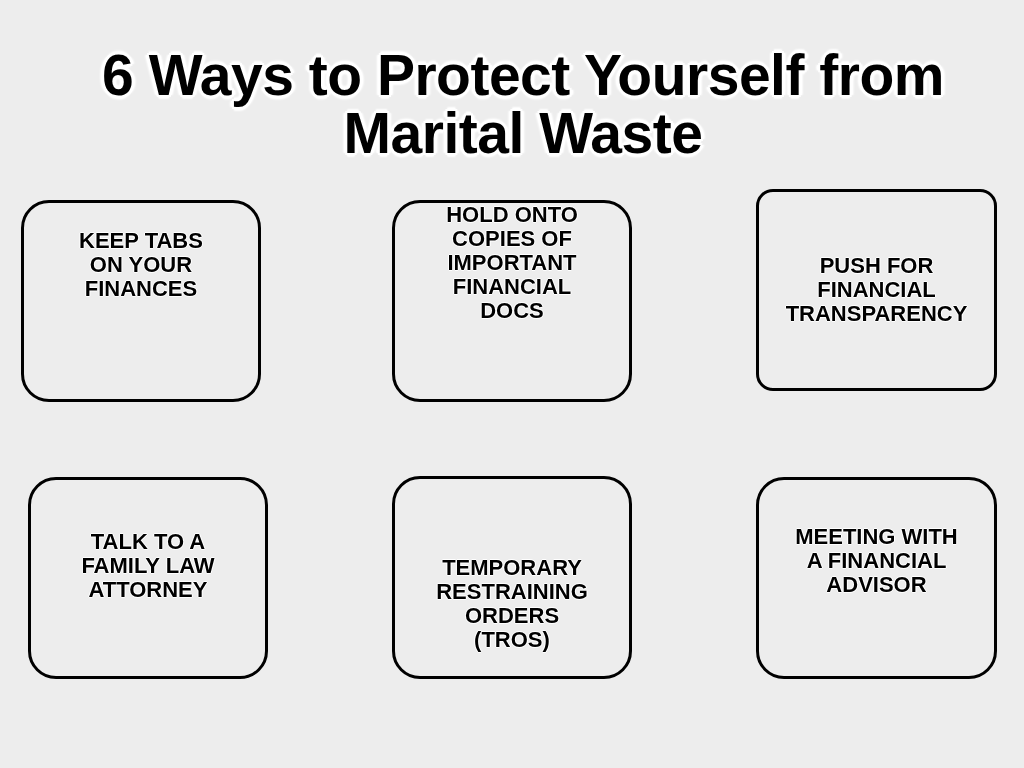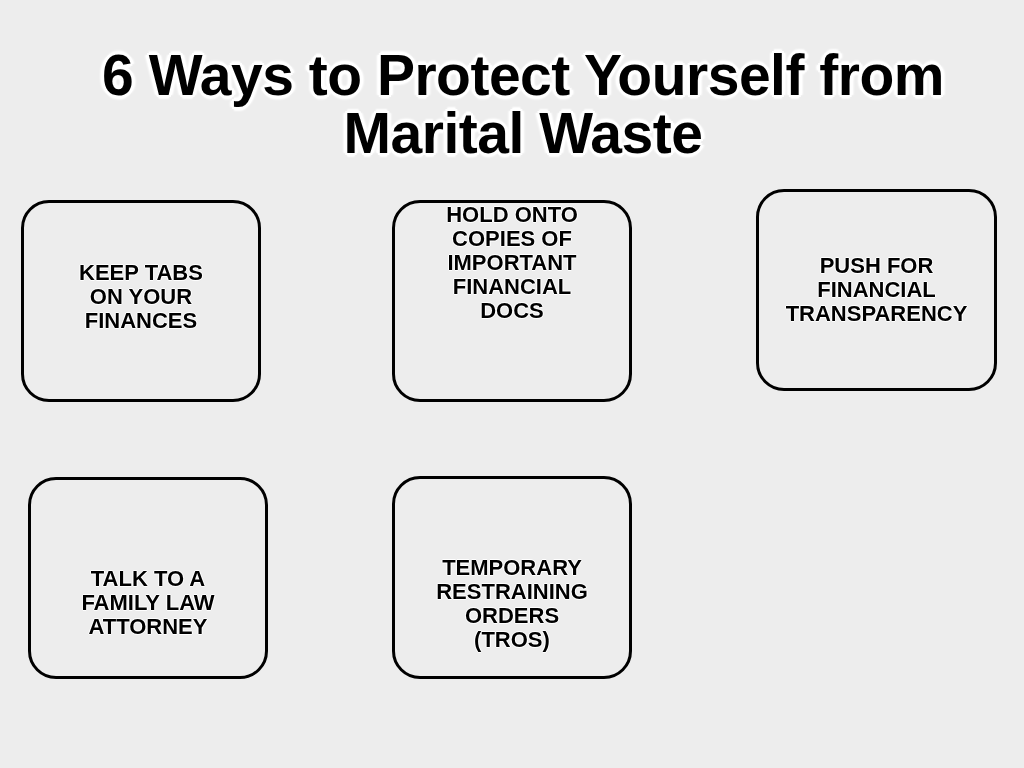--- a/index.html
+++ b/index.html
@@ -57,47 +57,52 @@
 </head>
 <body>
 
 <div class="canvas">
 
   <h1 class="title" style="margin:0;">
     <span>6 Ways to Protect Yourself from</span>
     <span>Marital Waste</span>
   </h1>
 
-  <div class="card" style="left:21px; top:200px; width:240px; height:202px; padding-top:58px;">
+  <div class="card" style="left:21px; top:200px; width:240px; height:202px; padding-top:26px;">
     <div class="card-label">KEEP TABS
 ON YOUR
 FINANCES</div>
   </div>
 
   <div class="card" style="left:392px; top:200px; width:240px; height:202px; ">
     <div class="card-label">HOLD ONTO
 COPIES OF
 IMPORTANT
 FINANCIAL
 DOCS</div>
   </div>
 
-  <div class="card" style="left:756px; top:189px; width:241px; height:202px; padding-top:62px;">
+  <div class="card" style="left:756px; top:189px; width:241px; height:202px; padding-top:62px;border-radius:17px;">
     <div class="card-label">PUSH FOR
 FINANCIAL
 TRANSPARENCY</div>
   </div>
 
-  <div class="card" style="left:28px; top:477px; width:240px; height:202px; padding-top:50px;align-items:center;">
+  <div class="card" style="left:28px; top:477px; width:240px; height:202px; padding-top:50px;">
     <div class="card-label">TALK TO A
 FAMILY LAW
 ATTORNEY</div>
   </div>
 
   <div class="card" style="left:392px; top:476px; width:240px; height:203px; padding-top:53px;align-items:center;">
     <div class="card-label">TEMPORARY
 RESTRAINING
 ORDERS
 (TROS)</div>
   </div>
 
+  <div class="card" style="left:756px; top:477px; width:241px; height:202px; padding-top:45px;">
+    <div class="card-label">MEETING WITH
+A FINANCIAL
+ADVISOR</div>
+  </div>
 
 </div>
 
 </body></html>

